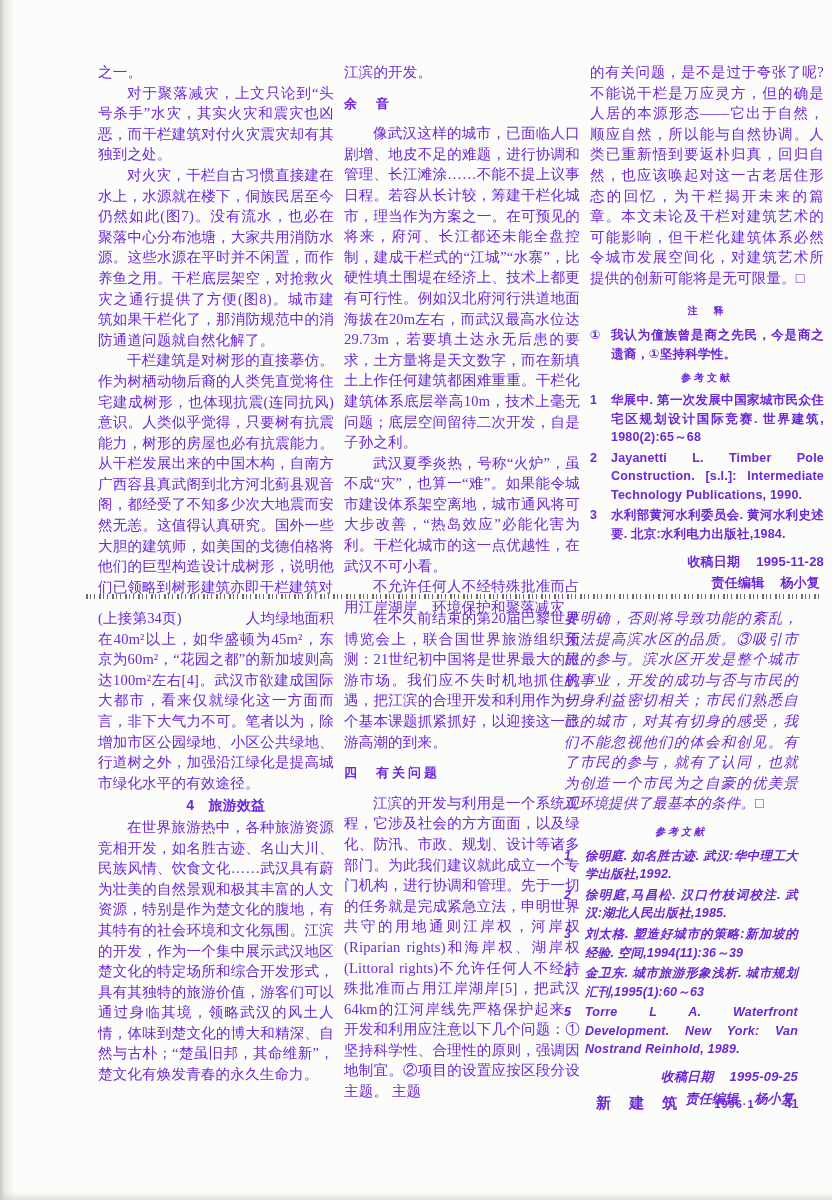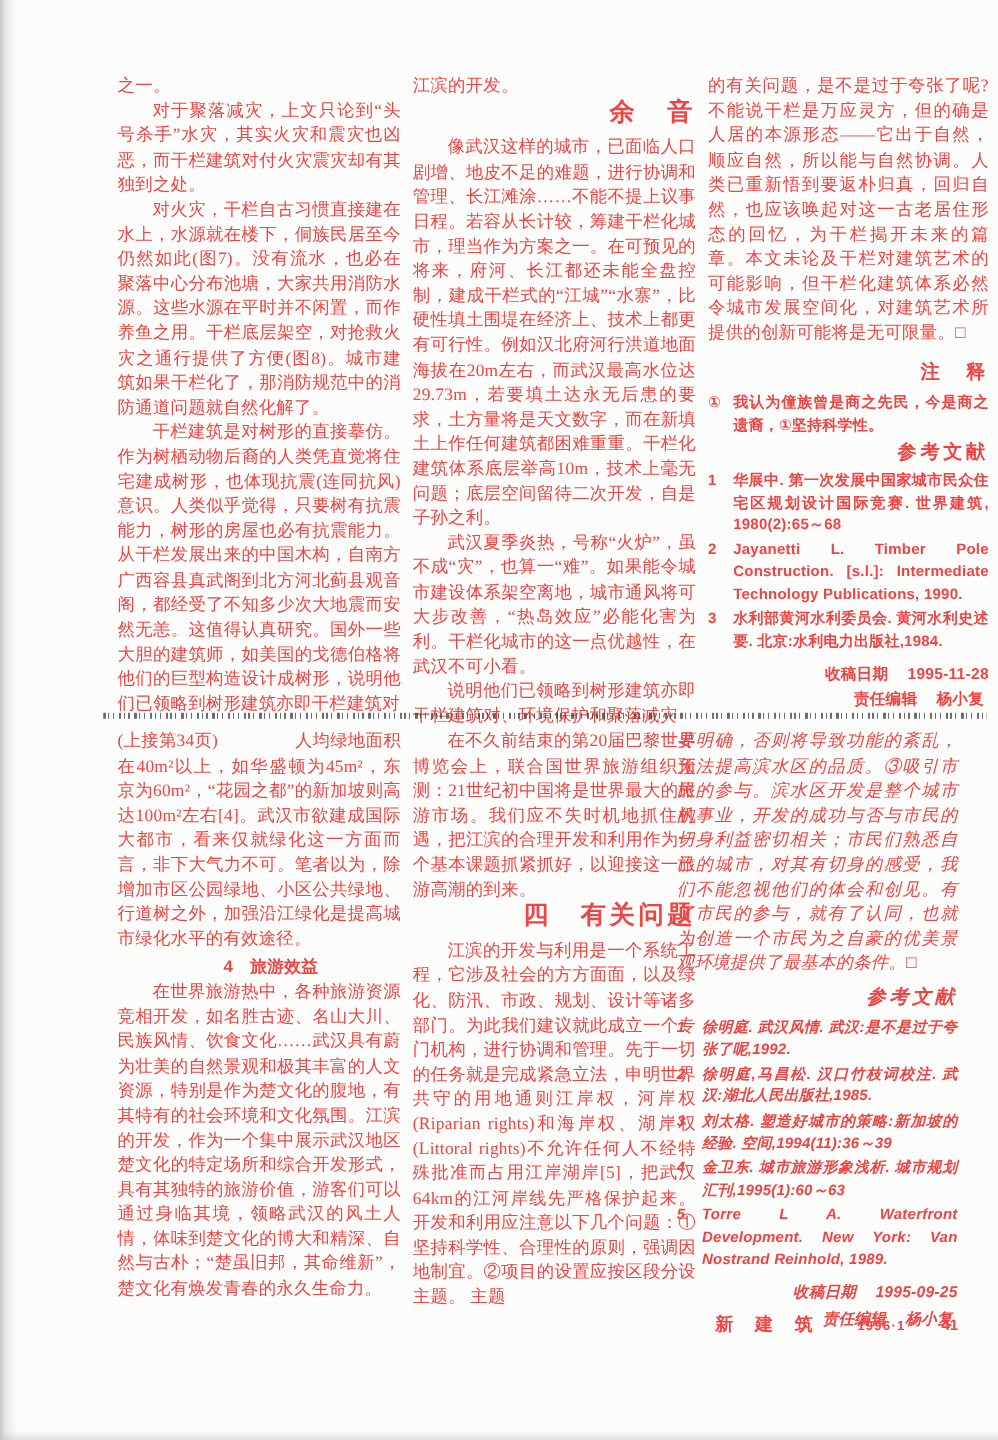--- a/index.html
+++ b/index.html
@@ -2,21 +2,21 @@
 <html><head>
 <meta charset="utf-8">
 <style>
   html,body { margin:0; padding:0; background:#e9e9e6; }
   .page {
     position:relative;
     width:832px; height:1200px;
     background:#fcfcfa;
     overflow:hidden;
     font-family:"Liberation Serif","DejaVu Serif",serif;
-    color:#ef4444;
+    color:#6d28d9;
   }
   
   .edge-left {
     position:absolute; left:0; top:0; width:14px; height:100%;
     background:linear-gradient(90deg,#9d9d99 0,#d8d8d4 35%,rgba(252,252,250,0) 100%);
     opacity:.55;
   }
   .edge-bottom {
     position:absolute; left:0; bottom:0; width:100%; height:8px;
     background:linear-gradient(0deg,#c5c5c1,rgba(252,252,250,0));
@@ -26,38 +26,38 @@
   .col {
     position:absolute; width:236px;
     font-size:14.5px; line-height:20.6px;
     text-align:justify; letter-spacing:.2px;
   }
   .col p { margin:0; text-indent:2em; }
   .col p.noindent { text-indent:0; }
 
   .heading-center {
     font-family:"Liberation Sans","DejaVu Sans",sans-serif;
-    font-weight:bold; font-size:21px; letter-spacing:3px;
-    text-align:right; text-indent:0; margin:1px 0 9px;
+    font-weight:bold; font-size:13px; letter-spacing:3px;
+    text-align:left; text-indent:0; margin:11px 0 9px;
   }
   .heading-sub {
     font-family:"Liberation Sans","DejaVu Sans",sans-serif;
     font-weight:bold; font-size:14px;
     text-indent:1.4em; text-align:center; margin:2px 0 1px;
   }
 
   .notes {
     font-family:"Liberation Sans","DejaVu Sans",sans-serif;
     font-weight:bold; font-size:12.5px; line-height:18.6px;
     text-align:justify;
   }
   .notes-heading {
     font-family:"Liberation Sans","DejaVu Sans",sans-serif;
-    font-weight:bold; font-size:16px; letter-spacing:3px;
-    text-align:right; margin:12px 0 5px;
+    font-weight:bold; font-size:10px; letter-spacing:3px;
+    text-align:center; margin:12px 0 5px;
   }
   .hang-row { display:flex; gap:7px; margin-top:2px; }
   .hang-row .marker { flex:0 0 14px; }
   .hang-row .body { flex:1; }
 
   .meta-row {
     display:flex; justify-content:flex-end; align-items:baseline;
     gap:16px; font-family:"Liberation Sans","DejaVu Sans",sans-serif;
     font-weight:bold; font-size:13px; margin-top:9px;
   }
@@ -96,21 +96,21 @@
     <p>对于聚落减灾，上文只论到“头号杀手”水灾，其实火灾和震灾也凶恶，而干栏建筑对付火灾震灾却有其独到之处。</p>
     <p>对火灾，干栏自古习惯直接建在水上，水源就在楼下，侗族民居至今仍然如此(图7)。没有流水，也必在聚落中心分布池塘，大家共用消防水源。这些水源在平时并不闲置，而作养鱼之用。干栏底层架空，对抢救火灾之通行提供了方便(图8)。城市建筑如果干栏化了，那消防规范中的消防通道问题就自然化解了。</p>
     <p>干栏建筑是对树形的直接摹仿。作为树栖动物后裔的人类凭直觉将住宅建成树形，也体现抗震(连同抗风)意识。人类似乎觉得，只要树有抗震能力，树形的房屋也必有抗震能力。从干栏发展出来的中国木构，自南方广西容县真武阁到北方河北蓟县观音阁，都经受了不知多少次大地震而安然无恙。这值得认真研究。国外一些大胆的建筑师，如美国的戈德伯格将他们的巨型构造设计成树形，说明他们已领略到树形建筑亦即干栏建筑对</p>
   </div>
 
   <div class="col" style="left:344px; top:62px;">
     <p class="noindent">江滨的开发。</p>
     <div class="heading-center">余　音</div>
     <p>像武汉这样的城市，已面临人口剧增、地皮不足的难题，进行协调和管理、长江滩涂……不能不提上议事日程。若容从长计较，筹建干栏化城市，理当作为方案之一。在可预见的将来，府河、长江都还未能全盘控制，建成干栏式的“江城”“水寨”，比硬性填土围堤在经济上、技术上都更有可行性。例如汉北府河行洪道地面海拔在20m左右，而武汉最高水位达29.73m，若要填土达永无后患的要求，土方量将是天文数字，而在新填土上作任何建筑都困难重重。干栏化建筑体系底层举高10m，技术上毫无问题；底层空间留待二次开发，自是子孙之利。</p>
     <p>武汉夏季炎热，号称“火炉”，虽不成“灾”，也算一“难”。如果能令城市建设体系架空离地，城市通风将可大步改善，“热岛效应”必能化害为利。干栏化城市的这一点优越性，在武汉不可小看。</p>
-    <p>说明他们已领略到树形建筑亦即干栏建筑对、环境保护和聚落减灾</p>
+    <p>不允许任何人不经特殊批准而占用江岸湖岸、环境保护和聚落减灾</p>
   </div>
 
   <div class="col" style="left:590px; top:62px; width:234px;">
     <p class="noindent">的有关问题，是不是过于夸张了呢?不能说干栏是万应灵方，但的确是人居的本源形态——它出于自然，顺应自然，所以能与自然协调。人类已重新悟到要返朴归真，回归自然，也应该唤起对这一古老居住形态的回忆，为干栏揭开未来的篇章。本文未论及干栏对建筑艺术的可能影响，但干栏化建筑体系必然令城市发展空间化，对建筑艺术所提供的创新可能将是无可限量。□</p>
 
     <div class="notes-heading">注　释</div>
     <div class="notes">
       <div class="hang-row">
         <span class="marker">①</span>
         <span class="body">我认为僮族曾是商之先民，今是商之遗裔，①坚持科学性。</span>
@@ -154,21 +154,21 @@
     <div class="heading-center">四　有关问题</div>
     <p>江滨的开发与利用是一个系统工程，它涉及社会的方方面面，以及绿化、防汛、市政、规划、设计等诸多部门。为此我们建议就此成立一个专门机构，进行协调和管理。先于一切的任务就是完成紧急立法，申明世界共守的用地通则江岸权，河岸权(Riparian rights)和海岸权、湖岸权(Littoral rights)不允许任何人不经特殊批准而占用江岸湖岸[5]，把武汉64km的江河岸线先严格保护起来。开发和利用应注意以下几个问题：①坚持科学性、合理性的原则，强调因地制宜。②项目的设置应按区段分设主题。 主题</p>
   </div>
 
   <div class="col" style="left:564px; top:608px; width:234px;font-style:italic;">
     <p class="noindent">要明确，否则将导致功能的紊乱，无法提高滨水区的品质。③吸引市民的参与。滨水区开发是整个城市的事业，开发的成功与否与市民的切身利益密切相关；市民们熟悉自己的城市，对其有切身的感受，我们不能忽视他们的体会和创见。有了市民的参与，就有了认同，也就为创造一个市民为之自豪的优美景观环境提供了最基本的条件。□</p>
     <div class="notes-heading" style="margin:8px 0 4px;">参考文献</div>
     <div class="notes">
       <div class="hang-row">
         <span class="marker">1</span>
-        <span class="body">徐明庭. 武汉风情. 武汉:是不是过于夸张了呢,1992.</span>
+        <span class="body">徐明庭. 如名胜古迹. 武汉:华中理工大学出版社,1992.</span>
       </div>
       <div class="hang-row">
         <span class="marker">2</span>
         <span class="body">徐明庭,马昌松. 汉口竹枝词校注. 武汉:湖北人民出版社,1985.</span>
       </div>
       <div class="hang-row">
         <span class="marker">3</span>
         <span class="body">刘太格. 塑造好城市的策略:新加坡的经验. 空间,1994(11):36～39</span>
       </div>
       <div class="hang-row">

